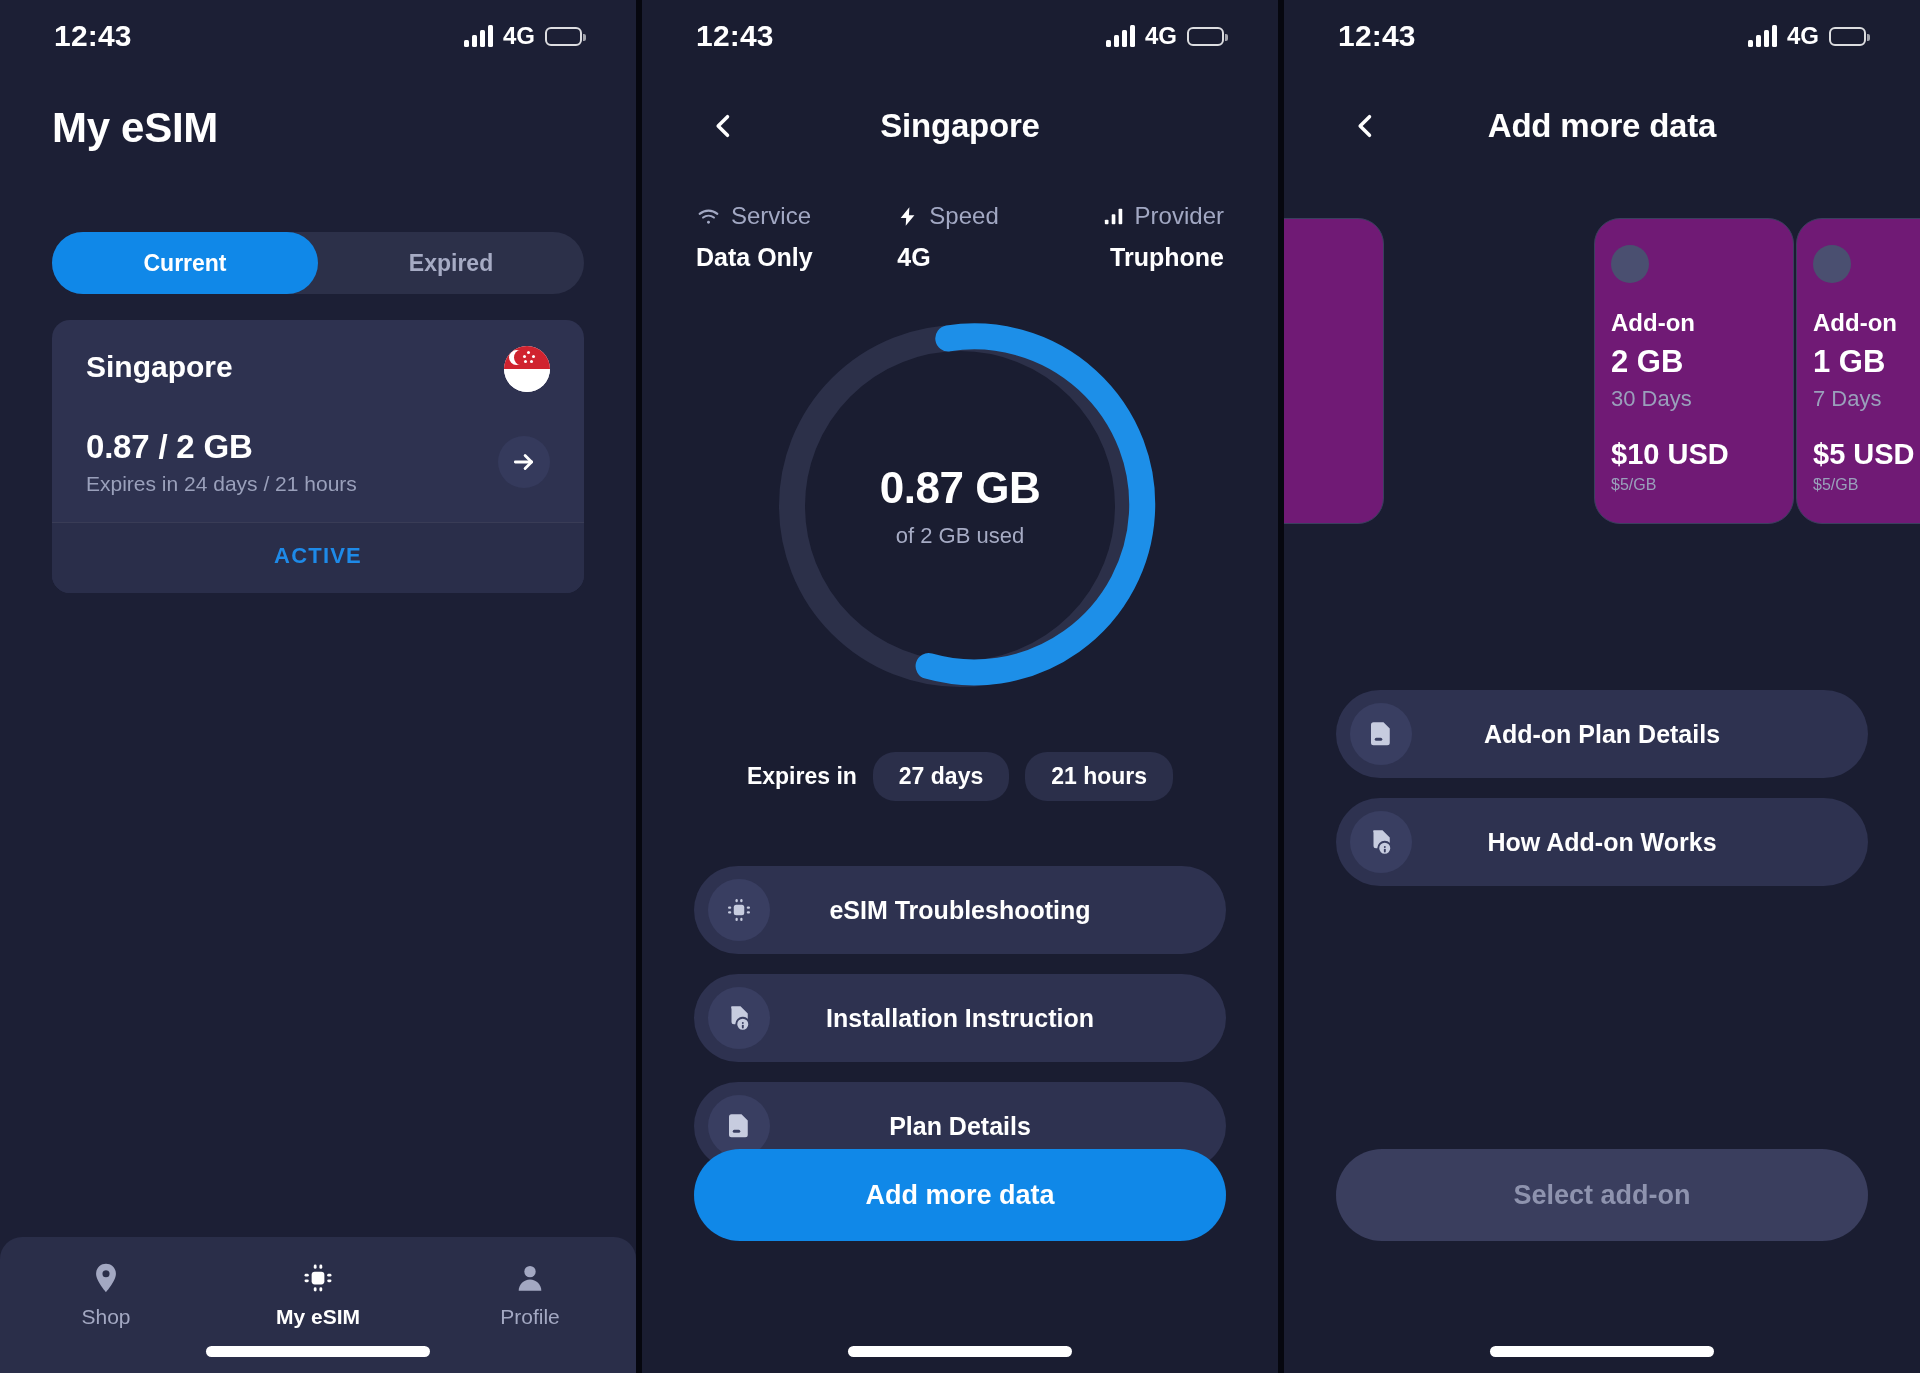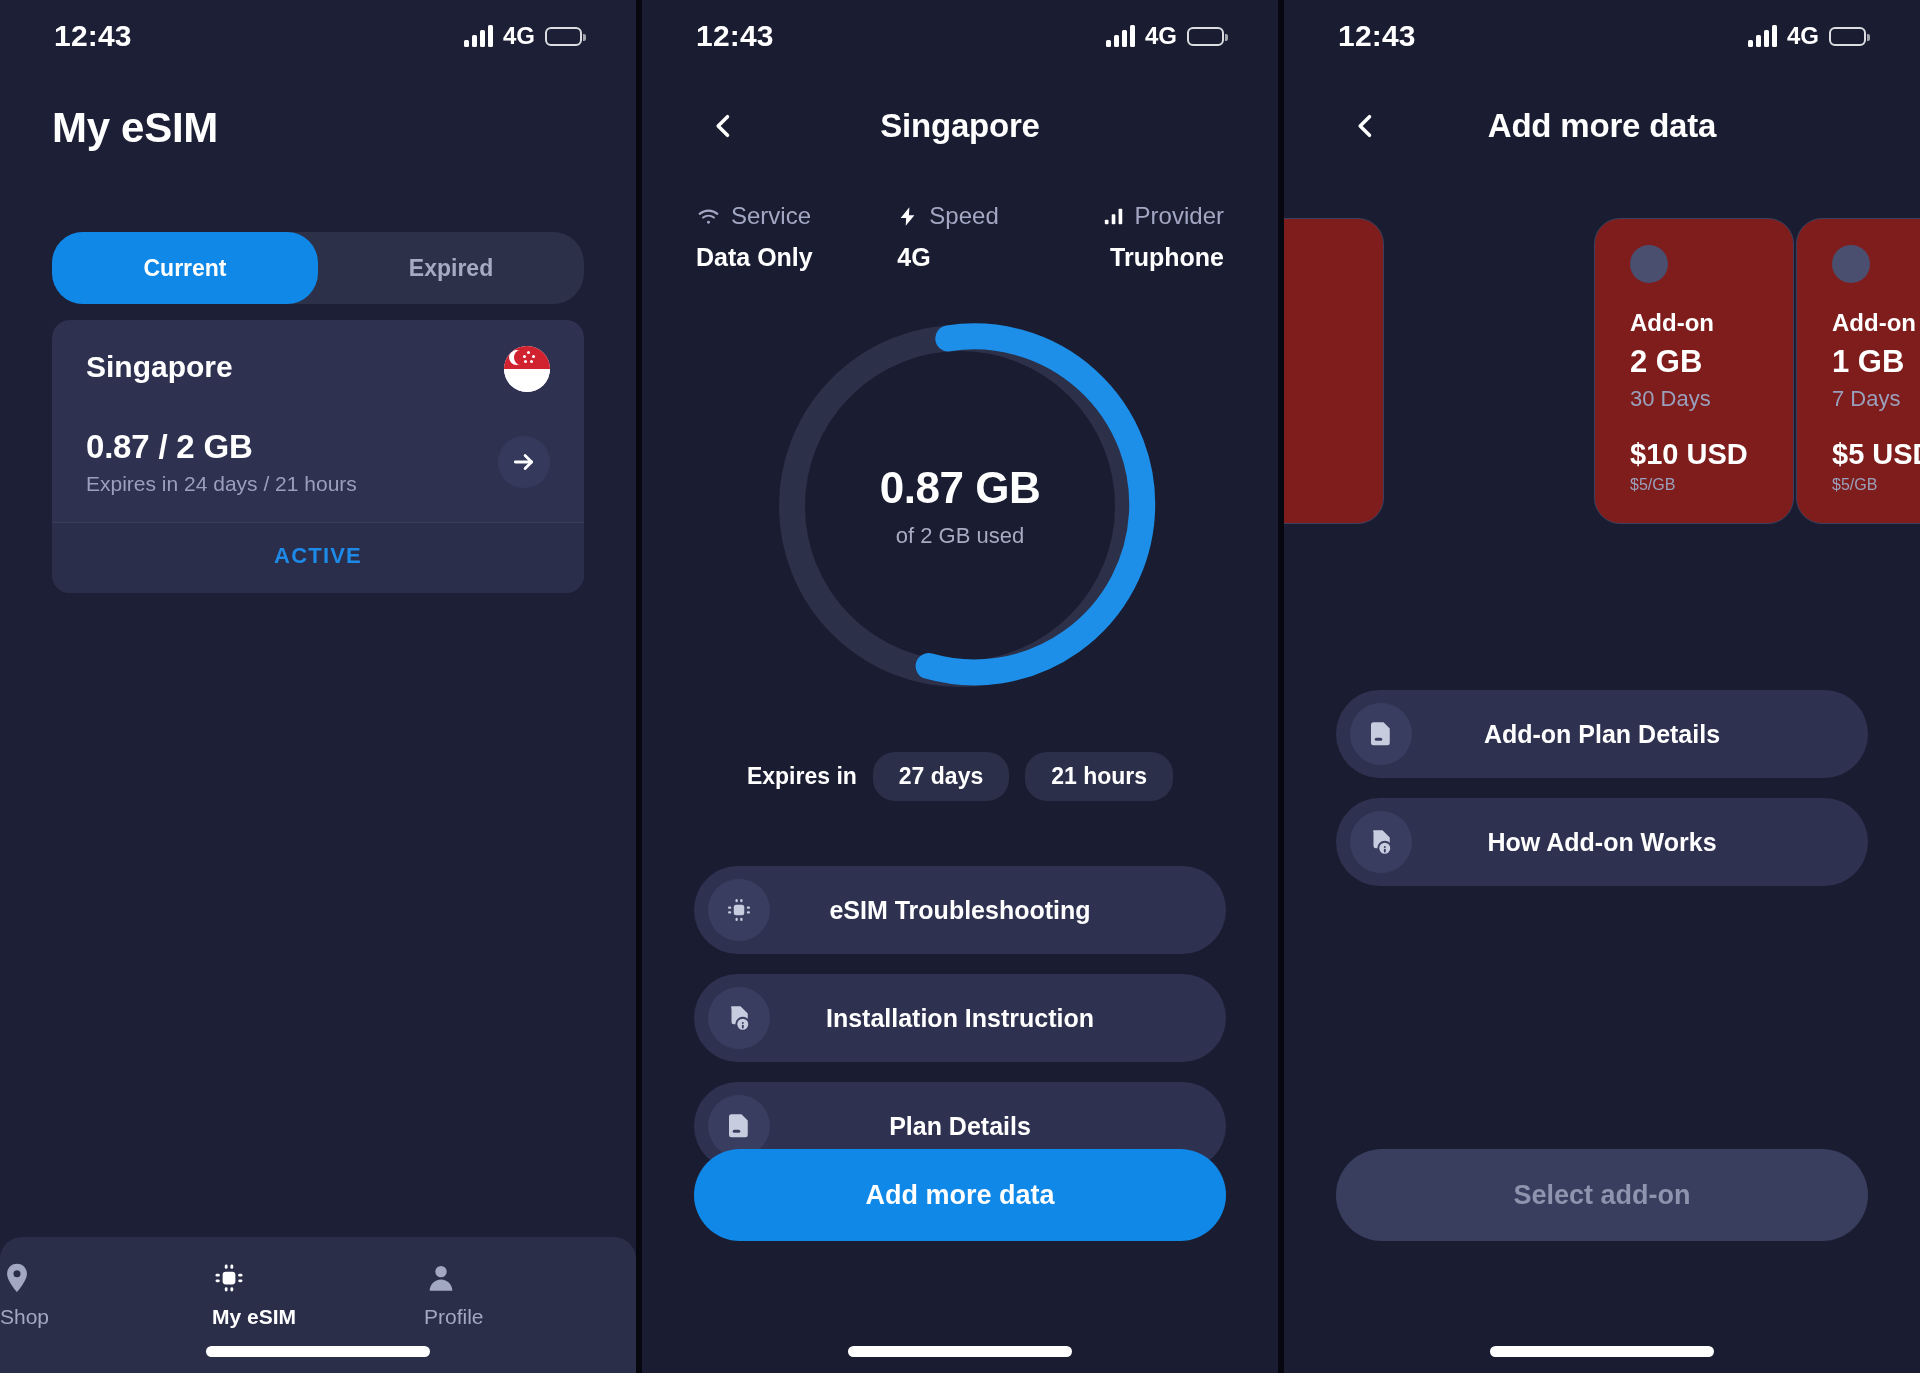--- a/index.html
+++ b/index.html
@@ -58,21 +58,21 @@
     display: flex; align-items: center; justify-content: center;
   }
   .back-btn {
     position: absolute; left: 60px; top: 50%; transform: translateY(-50%);
     width: 44px; height: 44px; display: flex; align-items: center; justify-content: center;
   }
   .nav-title { color: #fff; font-size: 33px; font-weight: 700; letter-spacing: -.2px; }
 
   
   .segment {
-    position: absolute; top: 232px; left: 52px; width: 532px; height: 72px;
+    position: absolute; top: 232px; left: 52px; width: 532px; height: 62px;
     background: #2c3049; border-radius: 31px; display: flex; padding: 0;
   }
   .seg-item {
     flex: 1; display: flex; align-items: center; justify-content: center;
     font-size: 23px; font-weight: 700; color: #a6abc4; border-radius: 31px;
   }
   .seg-item.active { background: #1088e8; color: #fff; }
 
   
   .esim-card {
@@ -111,21 +111,21 @@
     color: #1e8ae8; font-size: 22px; font-weight: 700; letter-spacing: 1.2px;
     background: #2a2e4a;
   }
 
   
   .tabbar {
     position: absolute; left: 0; bottom: 0; width: 636px; height: 136px;
     background: #2a2e49; border-radius: 22px 22px 0 0;
     display: flex; align-items: flex-start; padding-top: 24px;
   }
-  .tab { flex: 1; display: flex; flex-direction: column; gap: 10px; }
+  .tab { flex: 1; display: flex; flex-direction: column; align-items: center; gap: 10px; }
   .tab-label { font-size: 21px; color: #a3a8c2; font-weight: 500; }
   .tab.active .tab-label { color: #fff; font-weight: 700; }
 
   
   .home-ind {
     position: absolute; bottom: 16px; left: 50%; transform: translateX(-50%);
     width: 224px; height: 11px; background: #fff; border-radius: 6px;
   }
 
   
@@ -179,22 +179,22 @@
     border-radius: 46px; display: flex; align-items: center; justify-content: center;
     font-size: 27px; font-weight: 700;
   }
   .cta.primary { background: #1088e8; color: #fff; }
   .cta.disabled { background: #3a3e5e; color: #8e93ae; }
 
   
   .addons { position: absolute; top: 218px; left: 0; width: 636px; height: 320px; }
   .addon {
     position: absolute; top: 0; width: 200px; height: 306px;
-    border: 1.6px solid #3a3f5e; border-radius: 26px; padding: 26px 35px;
-    background: #7f1d1d;
+    border: 1.6px solid #3a3f5e; border-radius: 26px; padding: 26px 16px;
+    background: #701a75;
   }
   .addon .dot { width: 38px; height: 38px; border-radius: 50%; background: #4a4f70; }
   .addon .kind { color: #fff; font-size: 24px; font-weight: 600; margin-top: 26px; }
   .addon .size { color: #fff; font-size: 31px; font-weight: 700; margin-top: 7px; }
   .addon .days { color: #9aa0bb; font-size: 22px; margin-top: 6px; }
   .addon .price { color: #fff; font-size: 29px; font-weight: 700; margin-top: 26px; }
   .addon .rate { color: #9aa0bb; font-size: 16px; margin-top: 5px; }
   .addon.a0 { left: -100px; }
   .addon.a2 { left: 310px; }
   .addon.a3 { left: 512px; }

